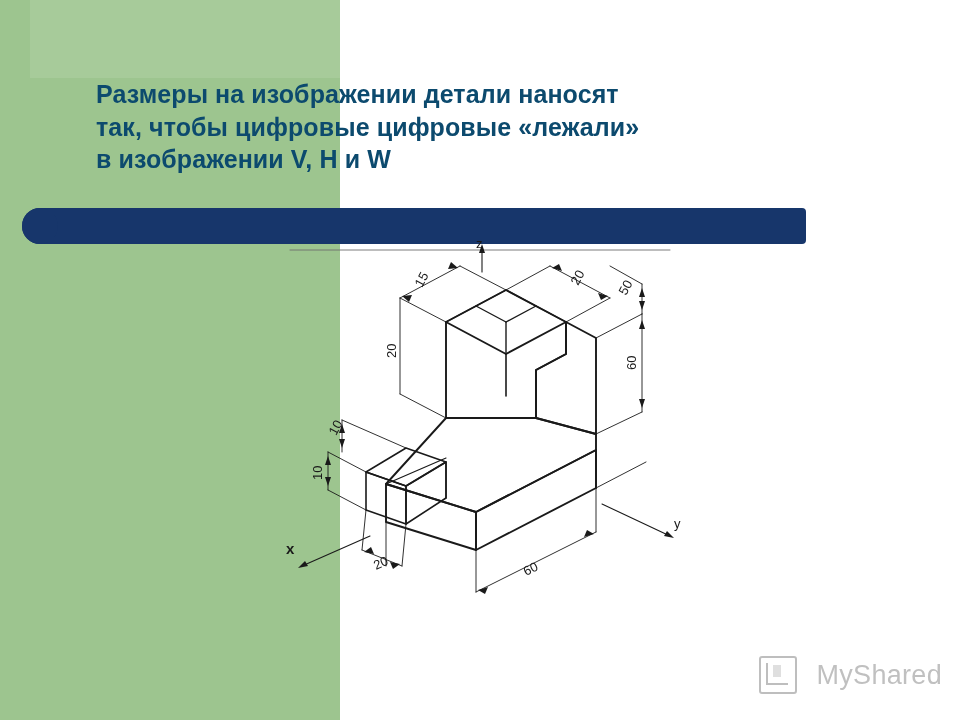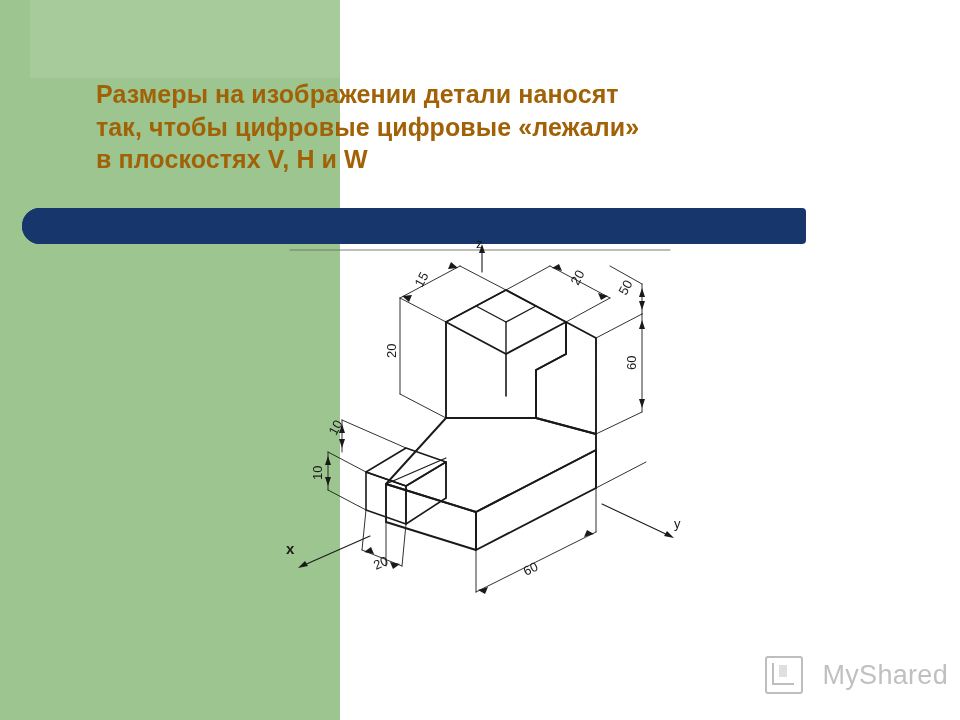--- a/index.html
+++ b/index.html
@@ -50,21 +50,21 @@
     height: 720px;
     background: #ffffff;
   }
 
   
   .title-block {
     position: absolute;
     left: 96px;
     top: 78px;
     width: 760px;
-    color: #a16207;
+    color: #0c4a6e;
     font-size: 25px;
     font-weight: bold;
     line-height: 1.3;
     letter-spacing: 0.1px;
   }
 
   
   .blue-bar {
     position: absolute;
     left: 22px;
@@ -92,21 +92,21 @@
     width: 460px;
     height: 420px;
   }
   .drawing-wrap svg {
     display: block;
   }
 
   
   .watermark {
     position: absolute;
-    right: 12px;
+    right: 18px;
     bottom: 26px;
     display: flex;
     align-items: center;
     gap: 20px;
     opacity: 0.55;
   }
   .watermark .mark-box {
     width: 34px;
     height: 34px;
     border: 2px solid #8a8a8a;
@@ -144,21 +144,21 @@
 <body>
 
 <div class="bg-left-band"></div>
 <div class="bg-green-top"></div>
 <div class="bg-white-panel"></div>
 <div class="bg-green-corner"></div>
 
 <div class="title-block">
   <div>Размеры на изображении детали наносят</div>
   <div>так, чтобы цифровые цифровые «лежали»</div>
-  <div>в плоскостях V, H и W</div>
+  <div>в изображении V, H и W</div>
 </div>
 
 <div class="blue-bar"></div>
 <div class="blue-bar-cap"></div>
 
 <div class="drawing-wrap">
   <svg width="460" height="420" viewBox="0 0 460 420" xmlns="http://www.w3.org/2000/svg">
     <g fill="none" stroke="#1a1a1a" stroke-width="1.6" stroke-linejoin="round" stroke-linecap="round">
 
       <line x1="40" y1="14" x2="420" y2="14" stroke-width="0.9" stroke="#6d6d6d"></line>

